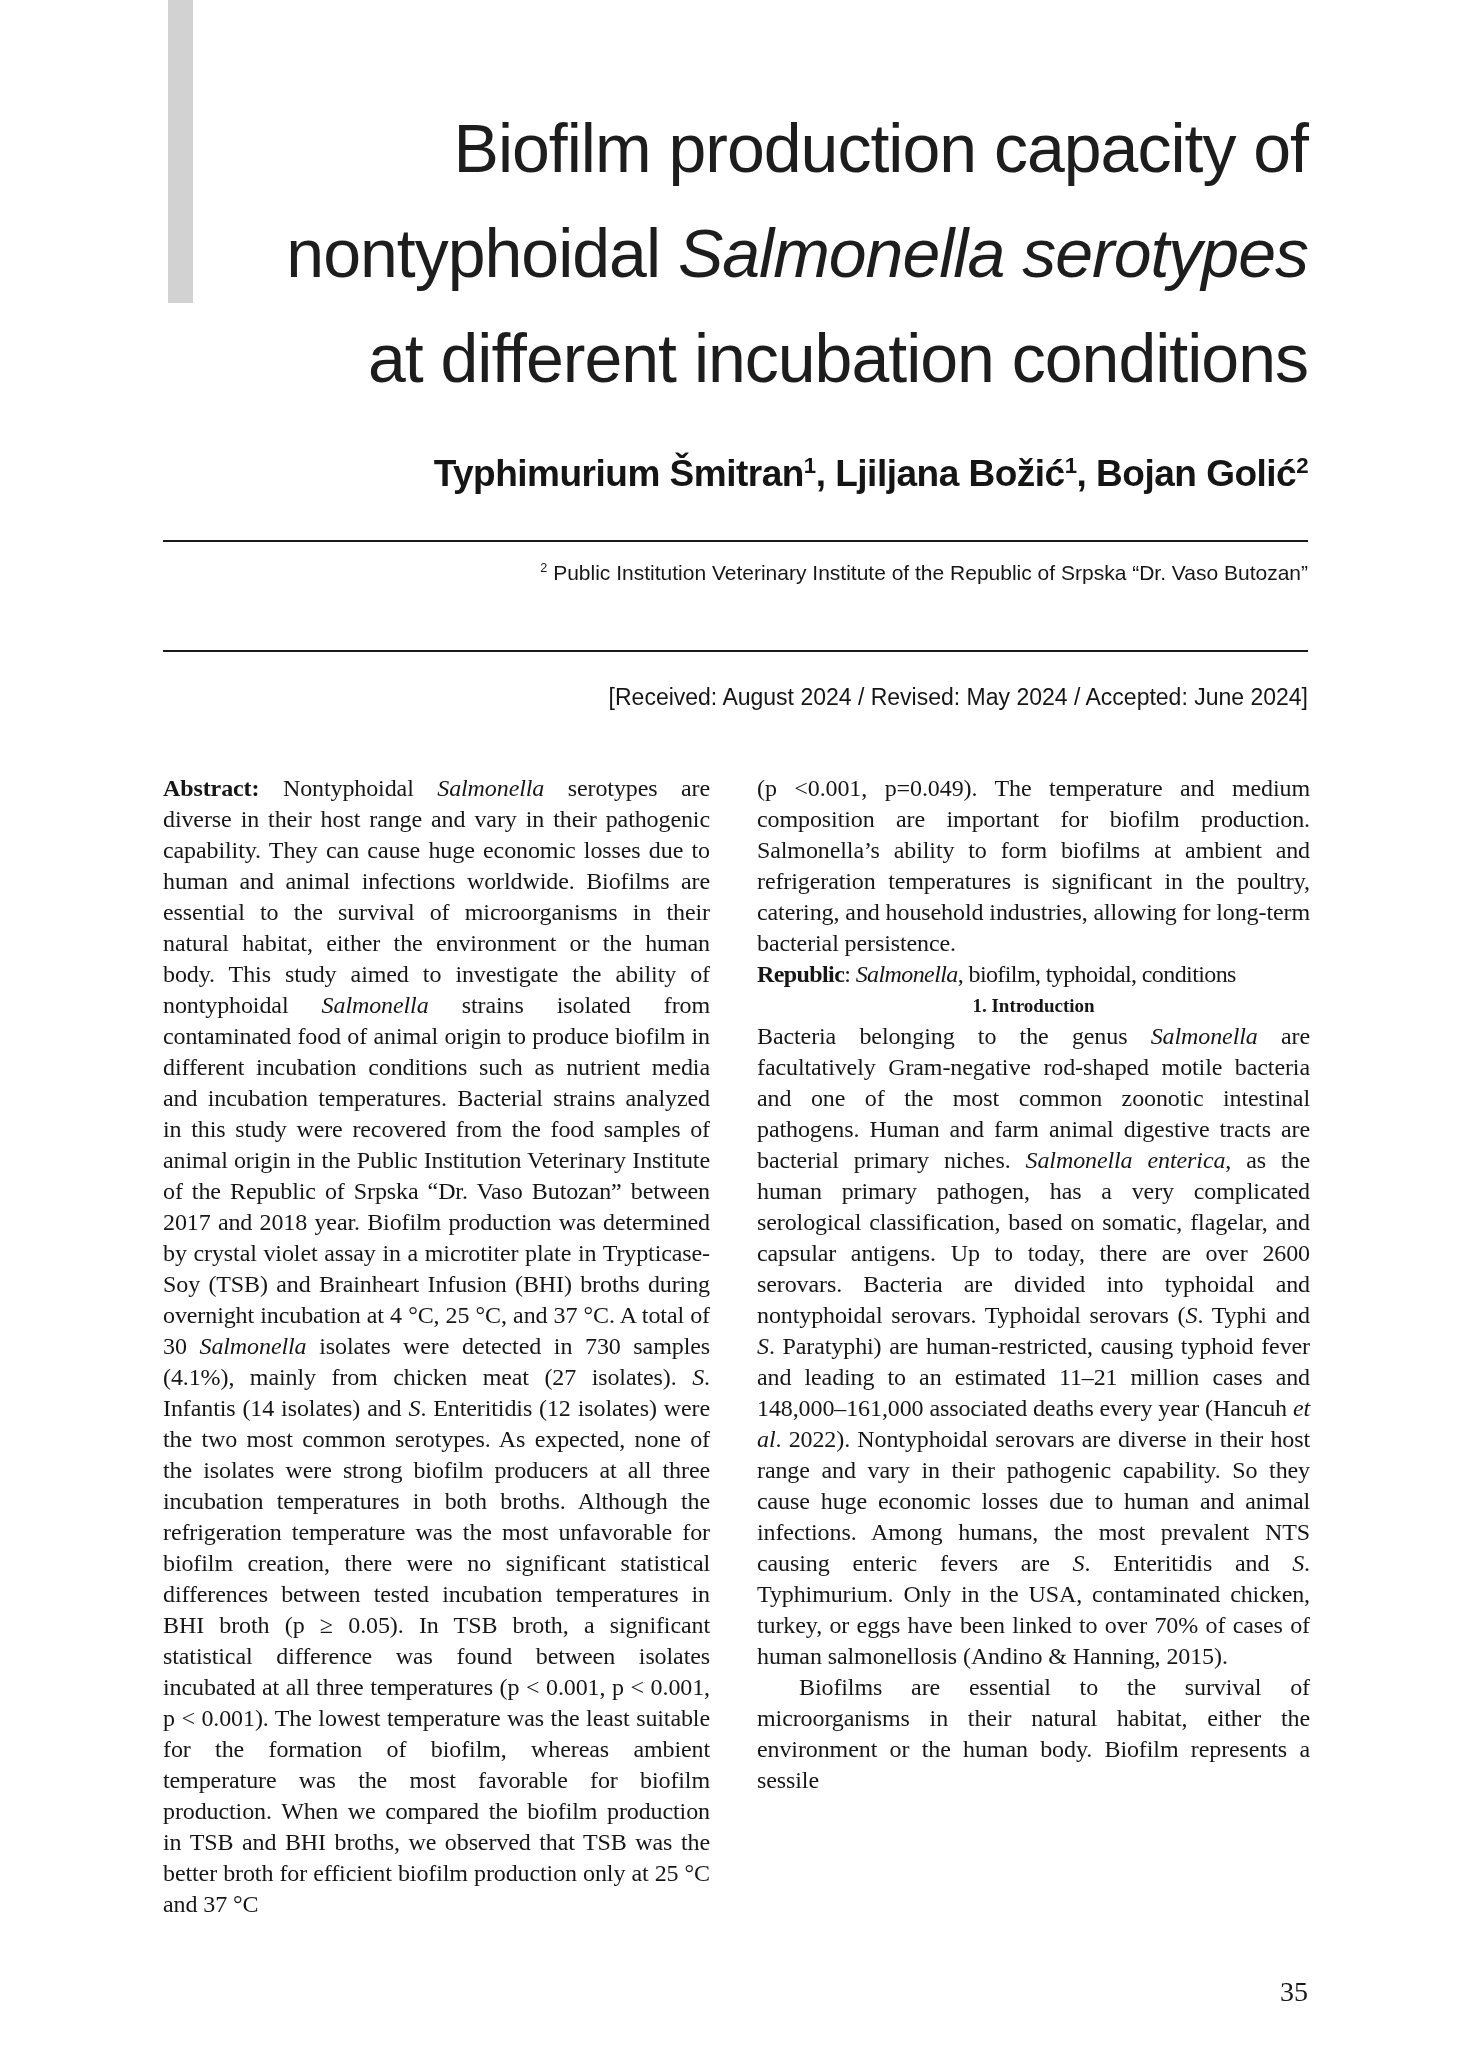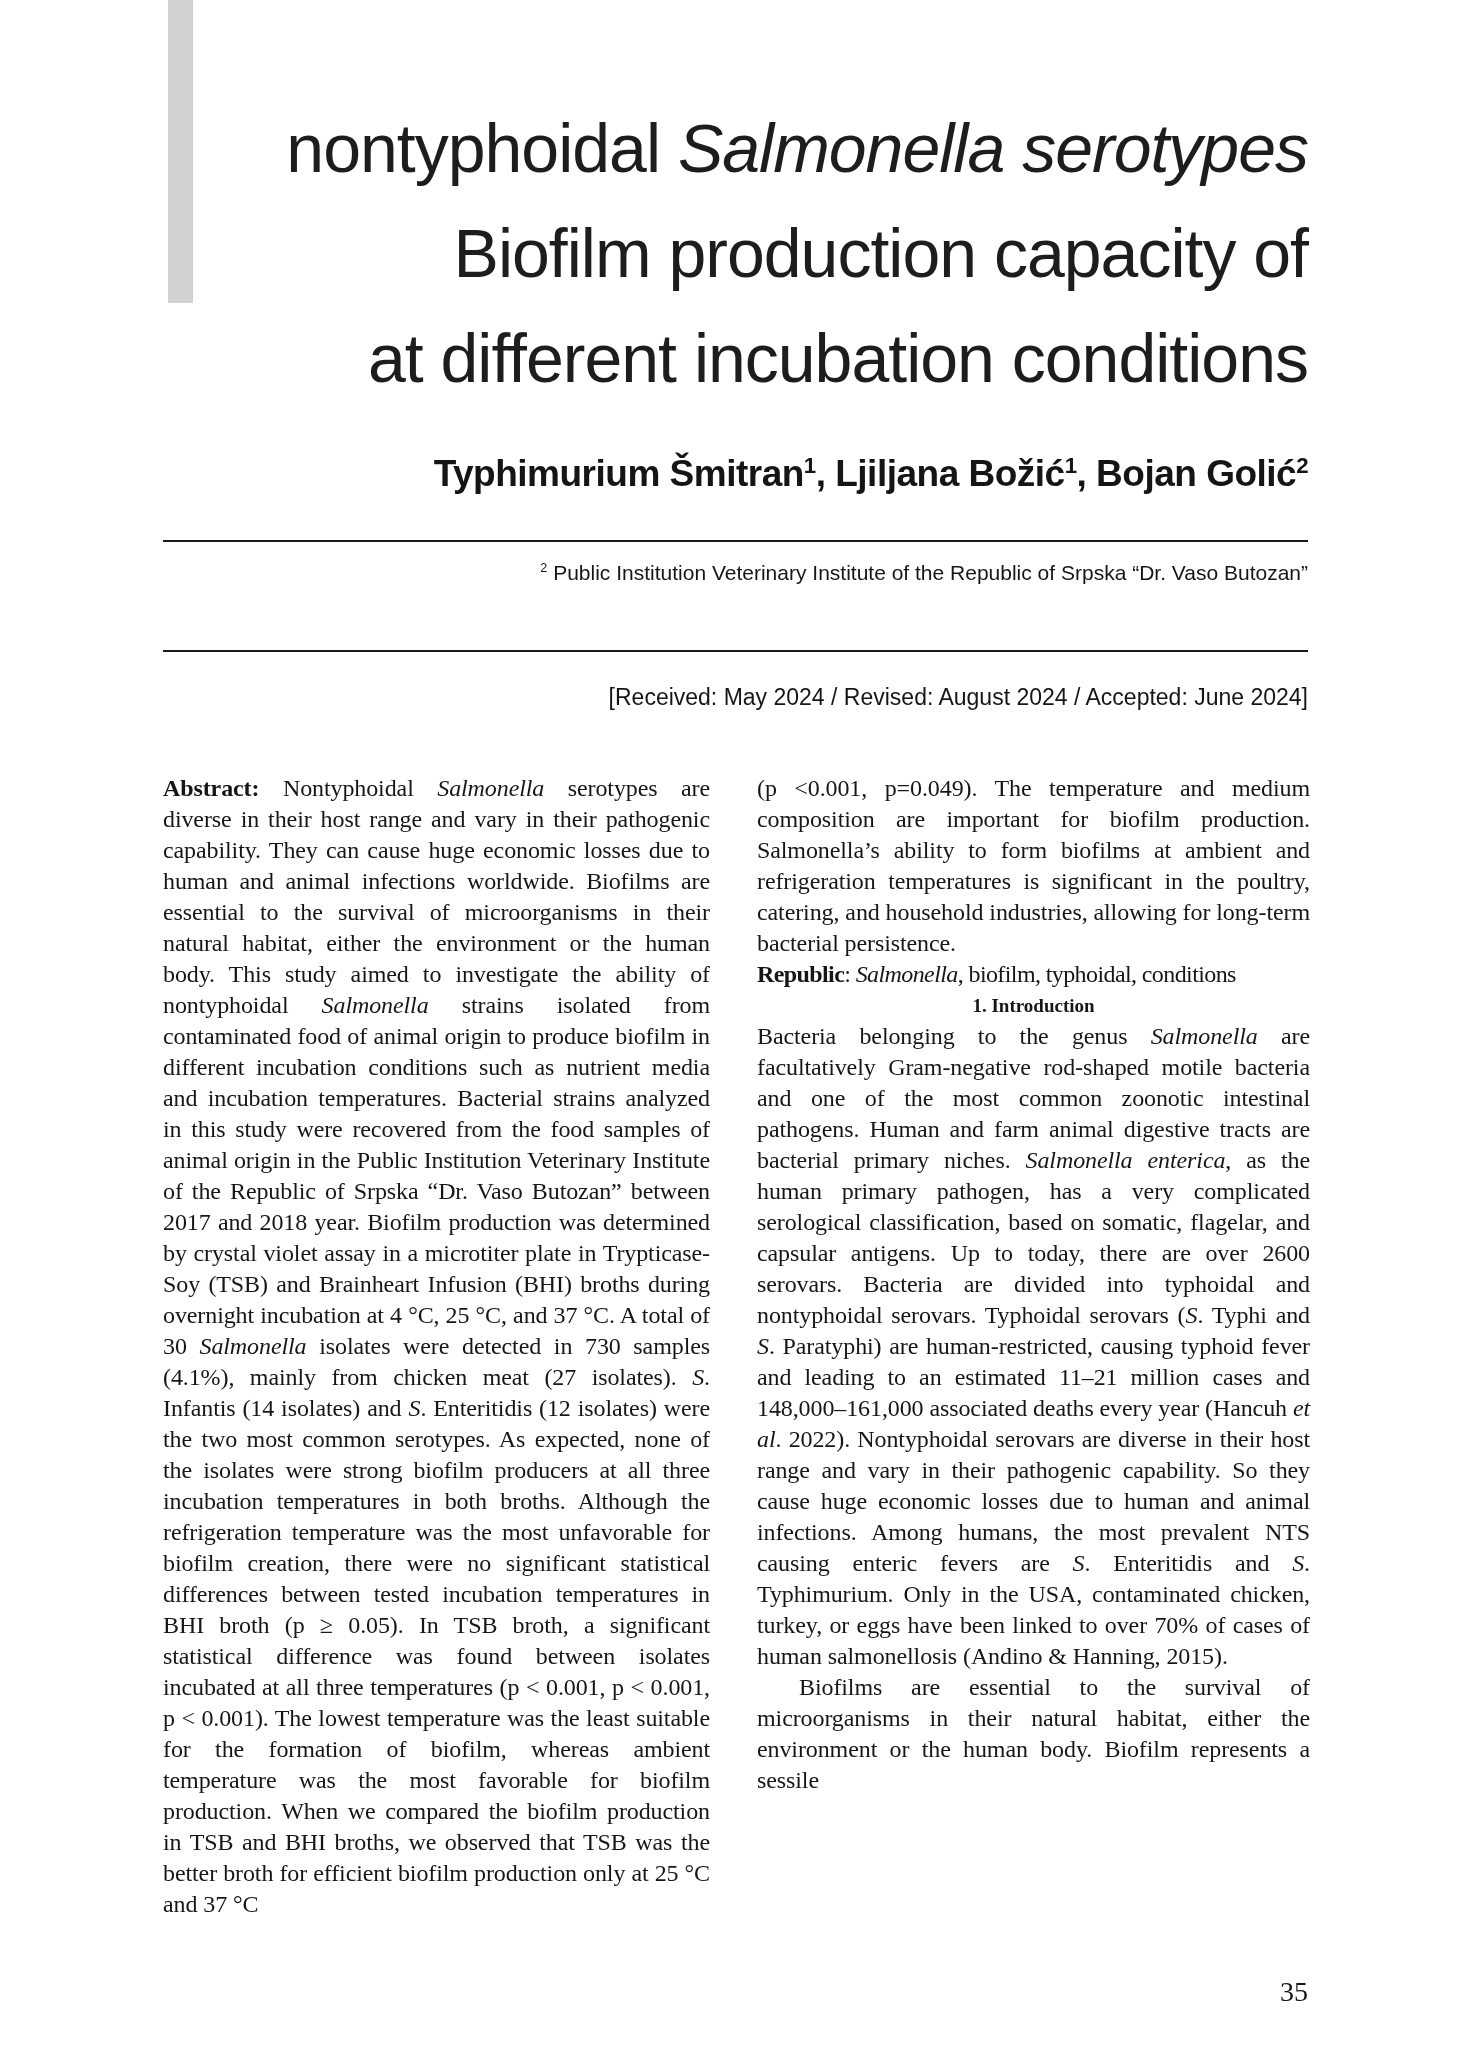--- a/index.html
+++ b/index.html
@@ -127,36 +127,36 @@
   }
 </style>
 </head>
 <body>
 
 <div id="page">
 
   <div class="accent-bar"></div>
 
   <div class="title">
+    <div><span>Biofilm production capacity of</span></div>
     <div><span>nontyphoidal </span><span style="font-style: italic;">Salmonella serotypes</span></div>
-    <div><span>Biofilm production capacity of</span></div>
     <div><span>at different incubation conditions</span></div>
   </div>
 
   <div class="byline"><span>Typhimurium Šmitran</span><sup>1</sup><span>, Ljiljana Božić</span><sup>1</sup><span>, Bojan Golić</span><sup>2</sup></div>
 
   <div class="rule rule-top"></div>
 
   <div class="affiliations">
     <div><sup>2</sup><span> Public Institution Veterinary Institute of the Republic of Srpska “Dr. Vaso Butozan”</span></div>
   </div>
 
   <div class="rule rule-bottom"></div>
 
-  <div class="dates-line">[Received: May 2024 / Revised: August 2024 / Accepted: June 2024]</div>
+  <div class="dates-line">[Received: August 2024 / Revised: May 2024 / Accepted: June 2024]</div>
 
   <div class="columns">
     <div class="col col-left">
       <p><span style="font-weight: bold;">Abstract:</span><span> Nontyphoidal </span><span style="font-style: italic;">Salmonella</span><span> serotypes are diverse in their host range and vary in their pathogenic capability. They can cause huge economic losses due to human and animal infections worldwide. Biofilms are essential to the survival of microorganisms in their natural habitat, either the environment or the human body. This study aimed to investigate the ability of nontyphoidal </span><span style="font-style: italic;">Salmonella</span><span> strains isolated from contaminated food of animal origin to produce biofilm in different incubation conditions such as nutrient media and incubation temperatures. Bacterial strains analyzed in this study were recovered from the food samples of animal origin in the Public Institution Veterinary Institute of the Republic of Srpska “Dr. Vaso Butozan” between 2017 and 2018 year. Biofilm production was determined by crystal violet assay in a microtiter plate in Trypticase-Soy (TSB) and Brainheart Infusion (BHI) broths during overnight incubation at 4 °C, 25 °C, and 37 °C. A total of 30 </span><span style="font-style: italic;">Salmonella</span><span> isolates were detected in 730 samples (4.1%), mainly from chicken meat (27 isolates). </span><span style="font-style: italic;">S</span><span>. Infantis (14 isolates) and </span><span style="font-style: italic;">S</span><span>. Enteritidis (12 isolates) were the two most common serotypes. As expected, none of the isolates were strong biofilm producers at all three incubation temperatures in both broths. Although the refrigeration temperature was the most unfavorable for biofilm creation, there were no significant statistical differences between tested incubation temperatures in BHI broth (p ≥ 0.05). In TSB broth, a significant statistical difference was found between isolates incubated at all three temperatures (p &lt; 0.001, p &lt; 0.001, p &lt; 0.001). The lowest temperature was the least suitable for the formation of biofilm, whereas ambient temperature was the most favorable for biofilm production. When we compared the biofilm production in TSB and BHI broths, we observed that TSB was the better broth for efficient biofilm production only at 25 °C and 37 °C</span></p>
     </div>
     <div class="col col-right">
       <p><span>(p &lt;0.001, p=0.049). The temperature and medium composition are important for biofilm production. </span><span style="">Salmonella’s</span><span> ability to form biofilms at ambient and refrigeration temperatures is significant in the poultry, catering, and household industries, allowing for long-term bacterial persistence.</span></p>
       <p class="keywords"><span style="font-weight: bold;">Republic</span><span>: </span><span style="font-style: italic;">Salmonella</span><span>, biofilm, typhoidal, conditions</span></p>
       <p class="section-heading">1. Introduction</p>
       <p class="para-first"><span>Bacteria belonging to the genus </span><span style="font-style: italic;">Salmonella</span><span> are facultatively Gram-negative rod-shaped motile bacteria and one of the most common zoonotic intestinal pathogens. Human and farm animal digestive tracts are bacterial primary niches. </span><span style="font-style: italic;">Salmonella enterica</span><span>, as the human primary pathogen, has a very complicated serological classification, based on somatic, flagelar, and capsular antigens. Up to today, there are over 2600 serovars. Bacteria are divided into typhoidal and nontyphoidal serovars. Typhoidal serovars (</span><span style="font-style: italic;">S</span><span>. Typhi and </span><span style="font-style: italic;">S</span><span>. Paratyphi) are human-restricted, causing typhoid fever and leading to an estimated 11–21 million cases and 148,000–161,000 associated deaths every year (Hancuh </span><span style="font-style: italic;">et al</span><span>. 2022). Nontyphoidal serovars are diverse in their host range and vary in their pathogenic capability. So they cause huge economic losses due to human and animal infections. Among humans, the most prevalent NTS causing enteric fevers are </span><span style="font-style: italic;">S</span><span>. Enteritidis and </span><span style="font-style: italic;">S</span><span>. Typhimurium. Only in the USA, contaminated chicken, turkey, or eggs have been linked to over 70% of cases of human salmonellosis (Andino &amp; Hanning, 2015).</span></p>

